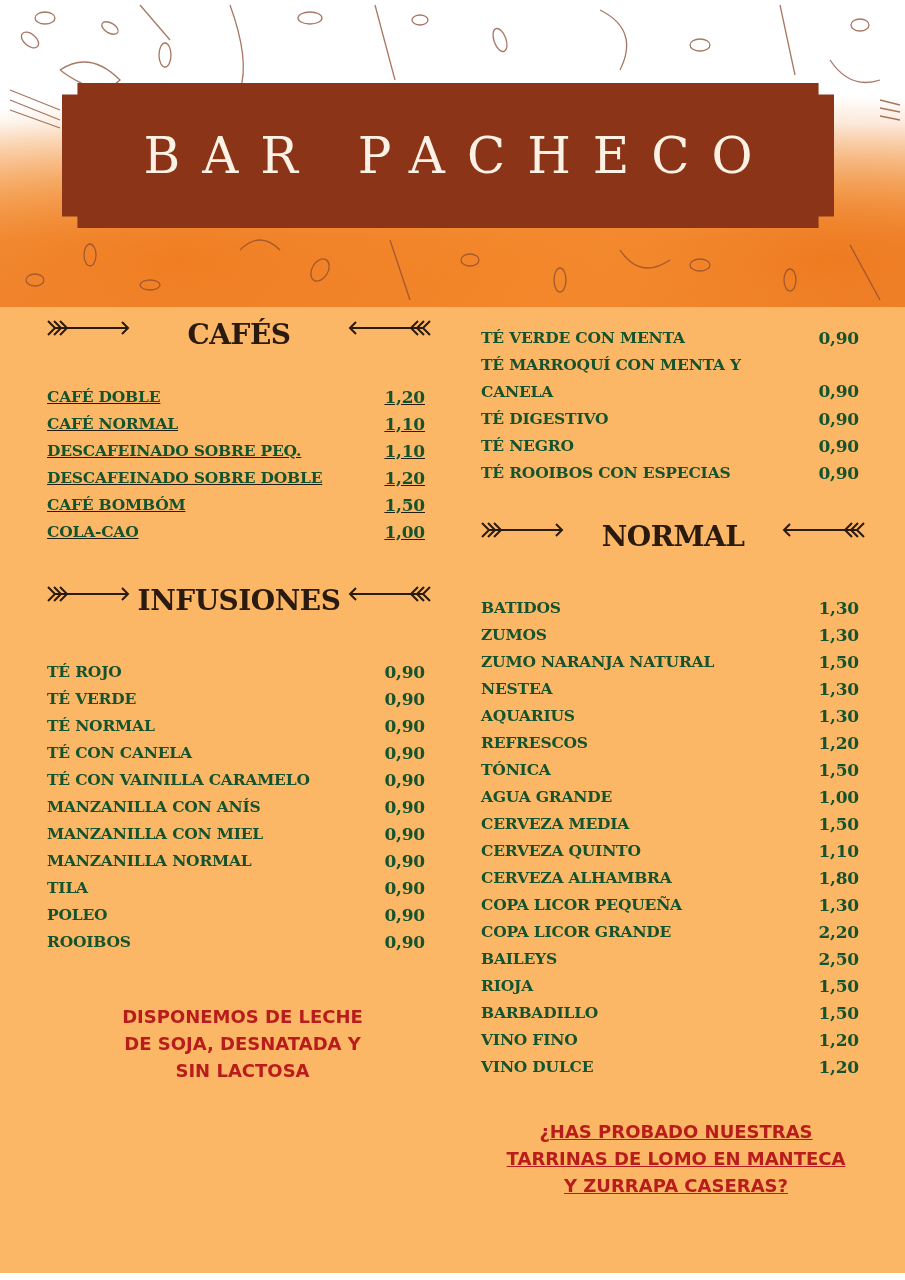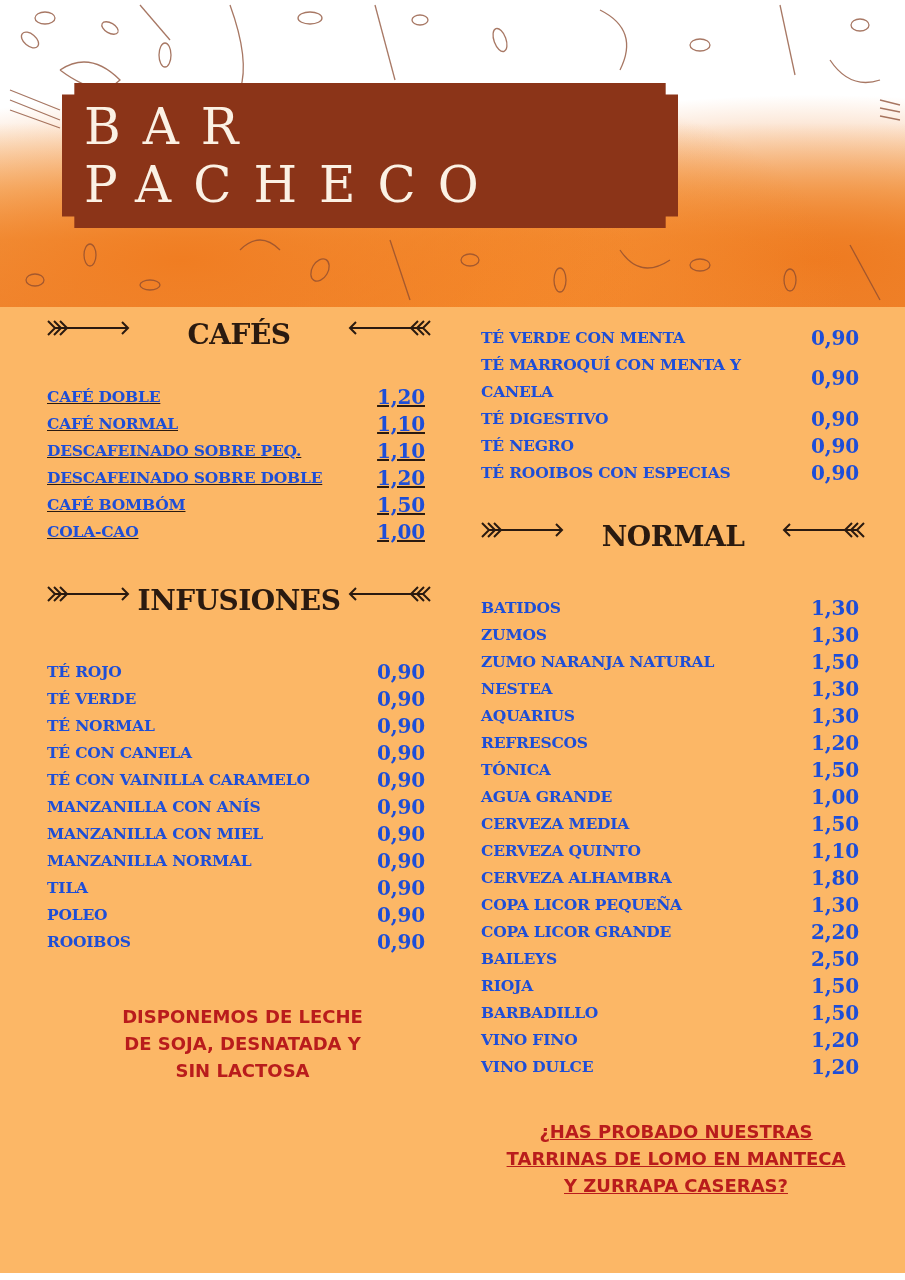--- a/index.html
+++ b/index.html
@@ -5,31 +5,31 @@
   html, body { margin:0; padding:0; }
   body { width:905px; height:1280px; position:relative; overflow:hidden; background:#fcb766; font-family:"DejaVu Serif", serif; color:#2a1a10; }
   .header { position:absolute; left:0; top:0; width:905px; height:307px; overflow:hidden;
     background:
       radial-gradient(ellipse at 20% 85%, #f07d22 0%, rgba(240,125,34,0) 45%),
       radial-gradient(ellipse at 55% 95%, #f58a2c 0%, rgba(245,138,44,0) 50%),
       radial-gradient(ellipse at 90% 85%, #ee7a20 0%, rgba(238,122,32,0) 45%),
       linear-gradient(to bottom, #ffffff 0%, #ffffff 40%, #f9c58a 62%, #f39a46 78%, #f08a36 100%);
   }
   .header svg.pattern { position:absolute; left:0; top:0; }
-  .banner { position:absolute; left:62px; top:83px; width:616px; height:145px; background:#8b3418;
+  .banner { position:absolute; left:62px; top:83px; width:772px; height:145px; background:#8b3418;
     clip-path: polygon(0 8%, 2% 8%, 2% 0, 98% 0, 98% 8%, 100% 8%, 100% 92%, 98% 92%, 98% 100%, 2% 100%, 2% 92%, 0 92%);
     display:flex; align-items:center; justify-content:center; }
   .banner-title { color:#fbf1e4; font-family:"DejaVu Serif", serif; font-size:50px; letter-spacing:22px; font-weight:normal; padding-left:22px; }
   .section-head { position:absolute; display:flex; align-items:flex-start; justify-content:space-between; height:40px; }
   .section-head .title { font-family:"DejaVu Serif", serif; font-weight:bold; font-size:28px; color:#2a1a10; letter-spacing:-0.5px; }
   .arrow svg { display:block; }
   .list { position:absolute; }
-  .row { display:flex; justify-content:space-between; height:27px; align-items:center; font-family:"DejaVu Serif", serif; font-weight:bold; font-size:15.5px; color:#1d4ed8; letter-spacing:-0.2px; }
-  .row .price { font-weight:bold; font-size:20px; }
-  .row.wrap { height:auto; align-items:center; line-height:27px; }
+  .row { display:flex; justify-content:space-between; height:27px; align-items:center; font-family:"DejaVu Serif", serif; font-weight:bold; font-size:15.5px; color:#14532d; letter-spacing:-0.2px; }
+  .row .price { font-weight:bold; font-size:17px; }
+  .row.wrap { height:auto; align-items:flex-end; line-height:27px; }
   .note { position:absolute; text-align:center; font-family:"DejaVu Sans", sans-serif; font-weight:bold; color:#b91c1c; line-height:27px; }
   .bottom-line { position:absolute; left:0; top:1273px; width:905px; height:7px; background:#ffffff; }
 </style>
 </head>
 <body>
 
 <div class="header">
   <svg class="pattern" width="905" height="307">
     <g fill="none" stroke="#8a4a30" stroke-width="1.3" opacity="0.75">
       <ellipse cx="45" cy="18" rx="10" ry="6"></ellipse>

